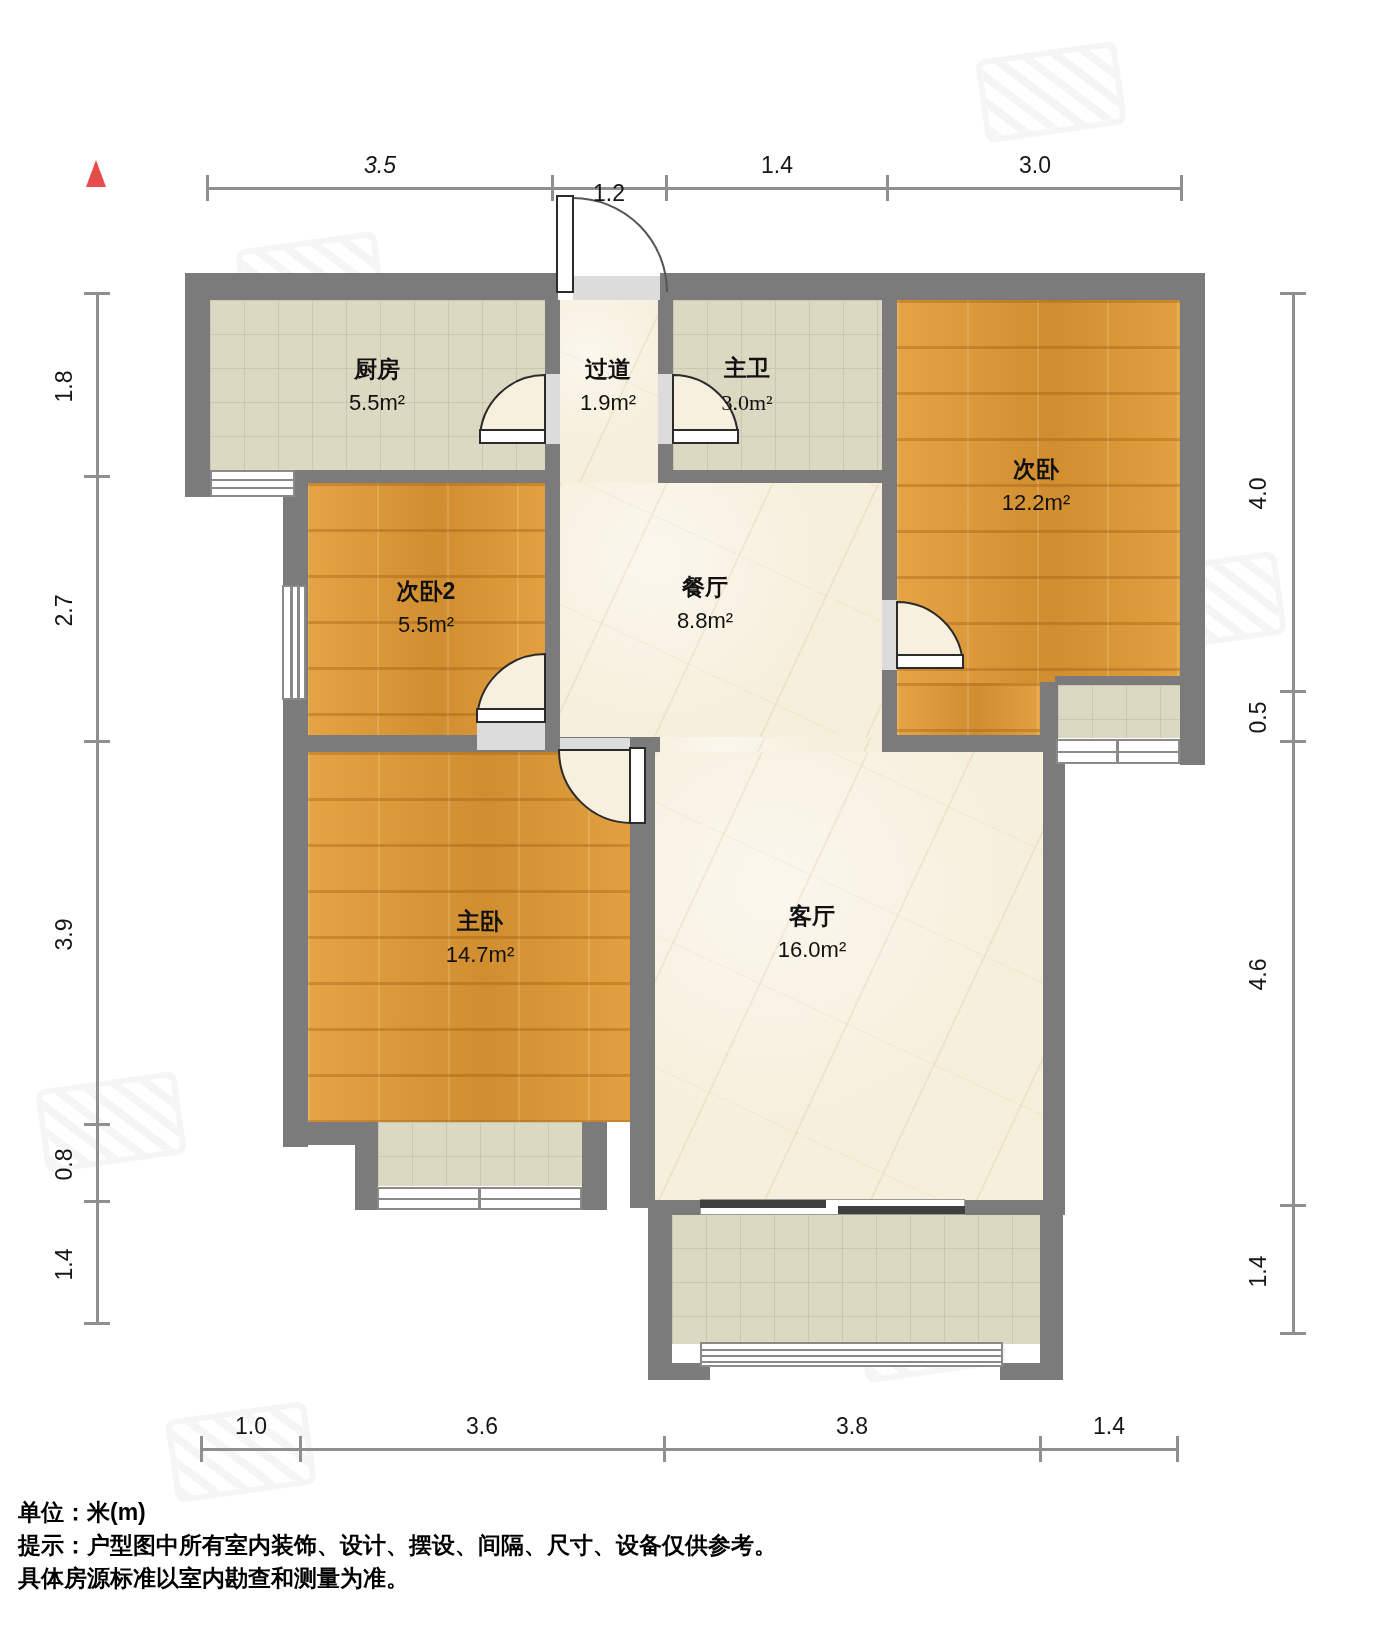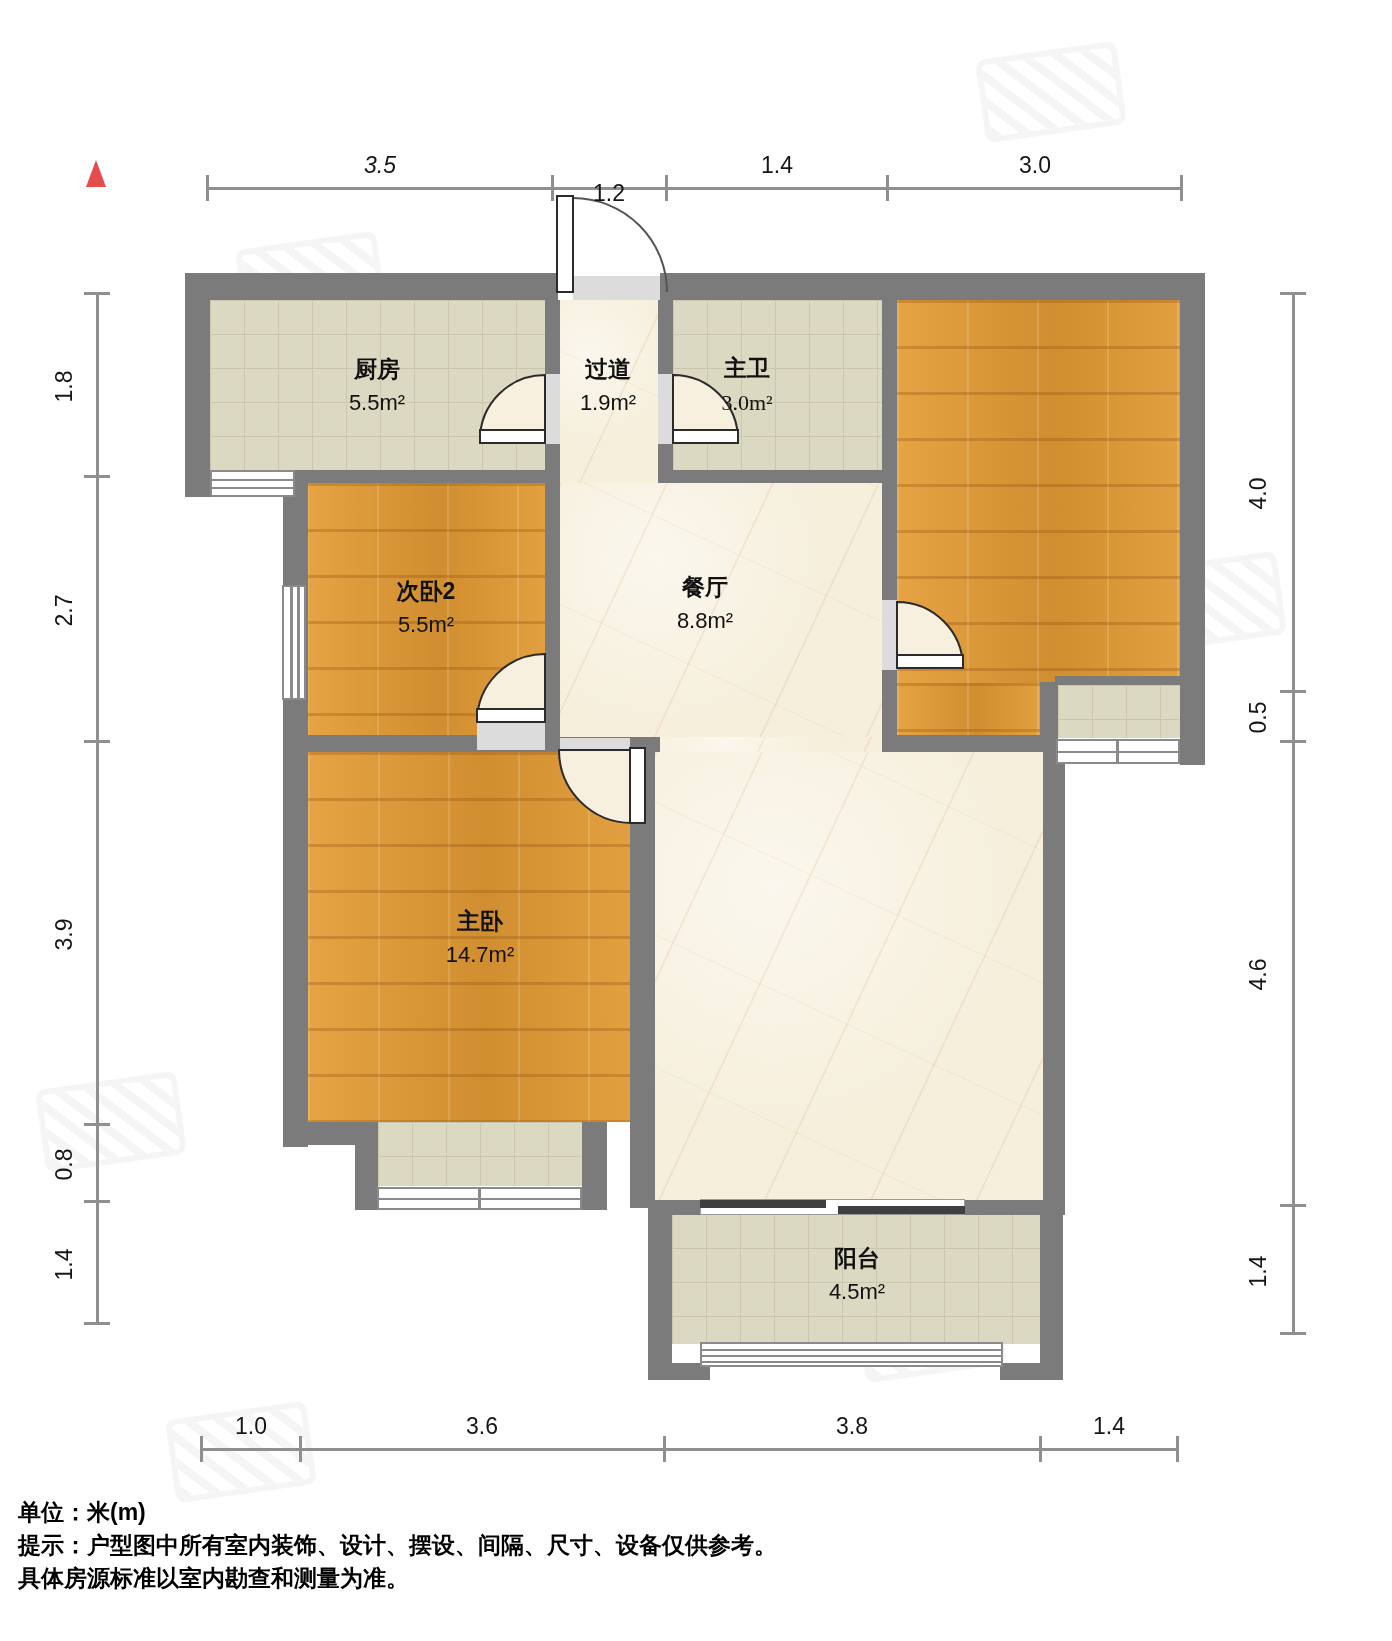--- a/index.html
+++ b/index.html
@@ -167,35 +167,39 @@
       <div class="ra">5.5m²</div>
   </div>
   <div class="room-label" style="left:608px;top:352px;">
     <div class="rn">过道</div>
       <div class="ra">1.9m²</div>
   </div>
   <div class="room-label" style="left:747px;top:352px;font-family:Liberation Serif, serif;">
     <div class="rn">主卫</div>
       <div class="ra">3.0m²</div>
   </div>
+  <div class="room-label" style="left:1036px;top:452px;">
+    <div class="rn">次卧</div>
+      <div class="ra">12.2m²</div>
+  </div>
   <div class="room-label" style="left:426px;top:574px;">
     <div class="rn">次卧2</div>
       <div class="ra">5.5m²</div>
   </div>
   <div class="room-label" style="left:705px;top:570px;">
     <div class="rn">餐厅</div>
       <div class="ra">8.8m²</div>
   </div>
   <div class="room-label" style="left:480px;top:904px;">
     <div class="rn">主卧</div>
       <div class="ra">14.7m²</div>
   </div>
-  <div class="room-label" style="left:857px;top:1241px;">
-    <div class="rn">阳台</div>
-      <div class="ra">4.5m²</div>
+  <div class="room-label" style="left:812px;top:899px;">
+    <div class="rn">客厅</div>
+      <div class="ra">16.0m²</div>
   </div>
 
   <div class="dline-h" style="left:207px;top:187px;width:975px;"></div>
   <div class="tick-v" style="left:206px;top:175px;"></div>
   <div class="tick-v" style="left:551px;top:175px;"></div>
   <div class="tick-v" style="left:665px;top:175px;"></div>
   <div class="tick-v" style="left:886px;top:175px;"></div>
   <div class="tick-v" style="left:1180px;top:175px;"></div>
   <div class="dim" style="left:380px;top:152px;font-style:italic;">3.5</div>
   <div class="dim" style="left:609px;top:152px;margin-top:28px;">1.2</div>

